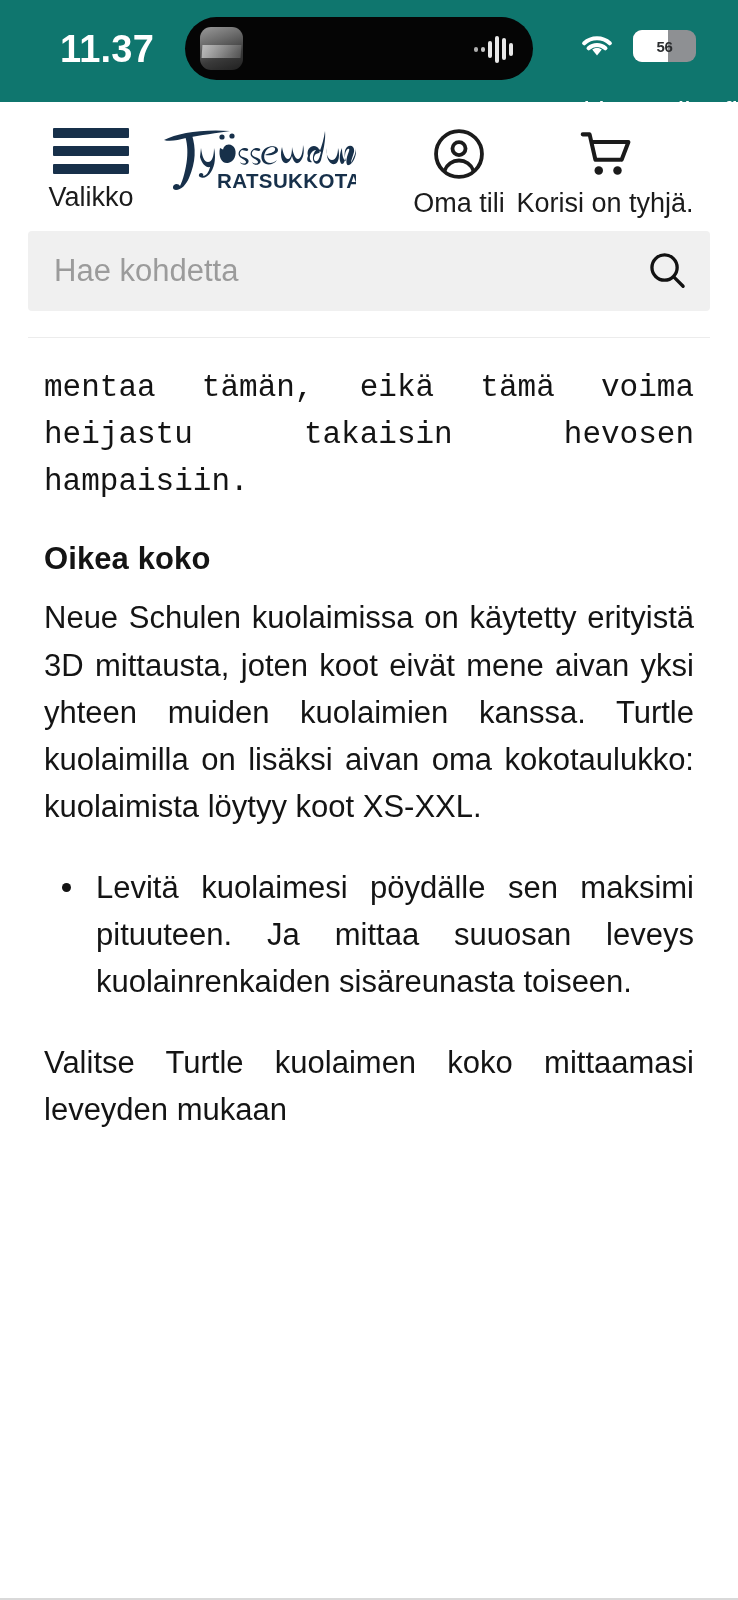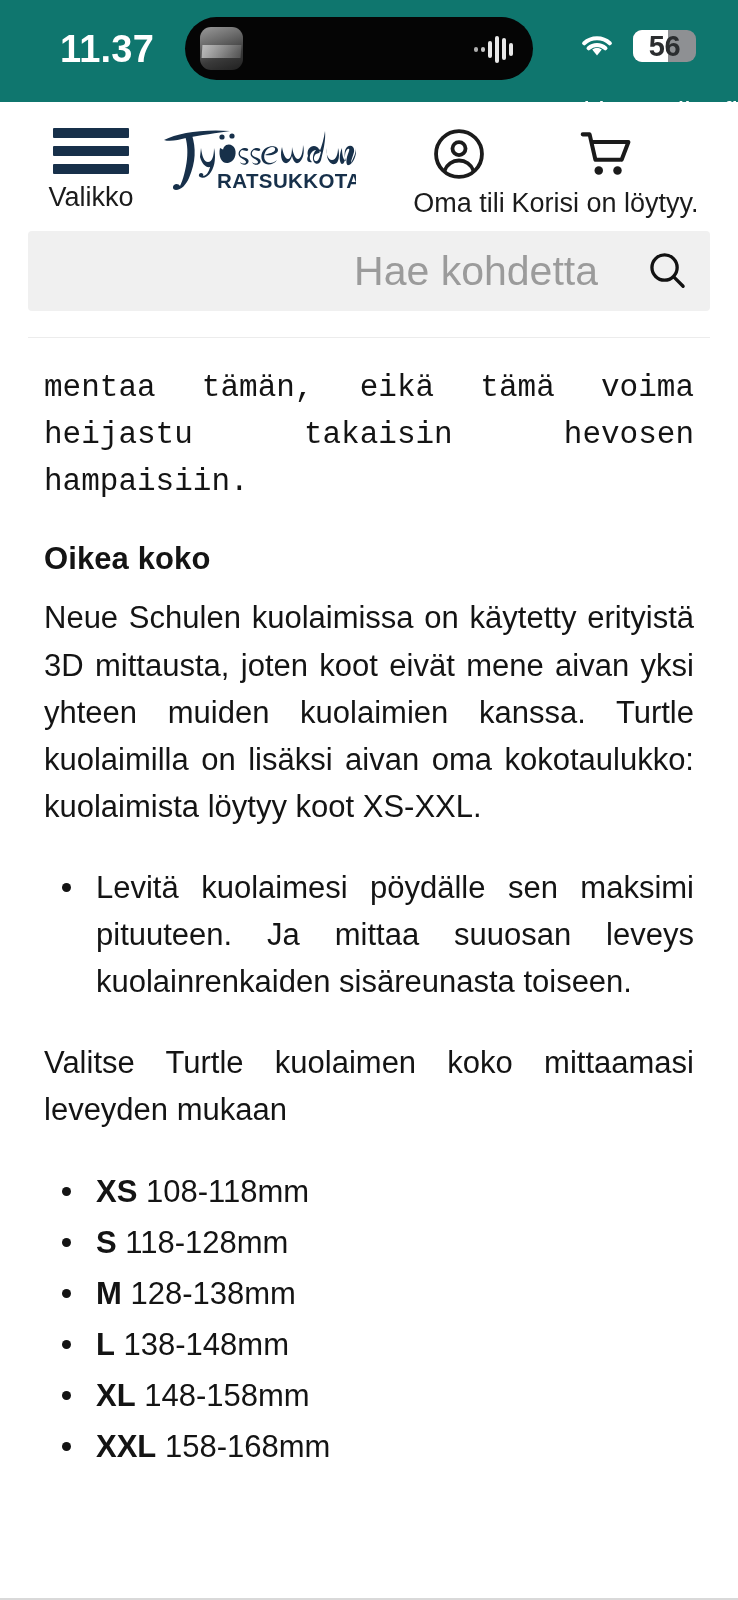--- a/index.html
+++ b/index.html
@@ -58,21 +58,21 @@
 
   .sb-right { position:absolute; right:42px; top:30px; display:flex; align-items:center; gap:18px; }
   .wifi-icon { width:36px; height:26px; }
   .battery {
     position:relative; width:63px; height:32px;
     border-radius:9px; background:#8e9093; overflow:hidden;
   }
   .battery .fill { position:absolute; left:0; top:0; bottom:0; width:56%; background:#ffffff; }
   .battery .pct {
     position:absolute; inset:0; display:flex; align-items:center; justify-content:center;
-    font-size:29px; font-weight:700; color:#2b2d2f; letter-spacing:-0.3px;
+    font-size:15px; font-weight:700; color:#2b2d2f; letter-spacing:-0.3px;
   }
   .sb-url {
     position:absolute; left:14px; right:0; top:97px;
     text-align:right; font-size:29px; color:#ffffff; letter-spacing:0.1px;
   }
 
   
   .site-header { position:relative; background:#ffffff; height:129px; }
   .hdr-menu { position:absolute; left:36px; top:26px; width:110px; text-align:center; }
   .burger { width:76px; height:46px; margin:0 auto; display:flex; flex-direction:column; justify-content:space-between; }
@@ -90,21 +90,21 @@
   
   .search-wrap { padding:0 28px; background:#fff; }
   .search-box {
     position:relative; height:80px; background:#f0f0f0; border-radius:4px;
     display:flex; align-items:center;
   }
   .search-input {
     border:0; background:transparent; outline:none;
     flex:1; height:100%; padding:0 26px;
     font-family:"Liberation Sans", sans-serif;
-    font-size:41px; color:#111;text-align:right;
+    font-size:31px; color:#111;
   }
   .search-input::placeholder { color:#9b9b9b; }
   .search-btn {
     width:86px; height:100%; display:flex; align-items:center; justify-content:center;
     background:transparent; border:0; cursor:pointer;
   }
 
   .divider { height:1px; background:#ececec; margin-top:26px; }
 
   
@@ -223,21 +223,21 @@
 
     <div class="hdr-cart">
       <span class="ico">
         <svg width="58" height="54" viewBox="0 0 26 24" aria-hidden="true">
           <path d="M3 3.2 h3.1 l2.6 11.4 h11.1" fill="none" stroke="#1b1b1b" stroke-width="1.8" stroke-linecap="round" stroke-linejoin="round"></path>
           <path d="M7.2 6.6 h16.3 l-3 7.9" fill="none" stroke="#1b1b1b" stroke-width="1.8" stroke-linecap="round" stroke-linejoin="round"></path>
           <circle cx="10.2" cy="19.4" r="1.9" fill="#1b1b1b"></circle>
           <circle cx="18.6" cy="19.4" r="1.9" fill="#1b1b1b"></circle>
         </svg>
       </span>
-      <div class="lbl">Korisi on löytyy.</div>
+      <div class="lbl">Korisi on tyhjä.</div>
     </div>
   </div>
 
   <div class="search-wrap">
     <div class="search-box">
       <input class="search-input" type="text" placeholder="Hae kohdetta" style="">
       <button class="search-btn">
         <span>
           <svg width="42" height="42" viewBox="0 0 24 24" aria-hidden="true">
             <circle cx="10.6" cy="10.6" r="7.2" fill="none" stroke="#121212" stroke-width="1.9"></circle>
@@ -256,24 +256,16 @@
     <h3>Oikea koko</h3>
 
     <p>Neue Schulen kuolaimissa on käytetty erityistä 3D mittausta, joten koot eivät mene aivan yksi yhteen muiden kuolaimien kanssa. Turtle kuolaimilla on lisäksi aivan oma kokotaulukko: kuolaimista löytyy koot XS-XXL.</p>
 
     <ul>
       <li>Levitä kuolaimesi pöydälle sen maksimi pituuteen. Ja mittaa suuosan leveys kuolainrenkaiden sisäreunasta toiseen.</li>
     </ul>
 
     <p>Valitse Turtle kuolaimen koko mittaamasi leveyden mukaan</p>
 
-    <ul class="size-list">
-      <li><b>XS</b> <span>108-118mm</span></li>
-      <li><b>S</b> <span>118-128mm</span></li>
-      <li><b>M</b> <span>128-138mm</span></li>
-      <li><b>L</b> <span>138-148mm</span></li>
-      <li><b>XL</b> <span>148-158mm</span></li>
-      <li><b>XXL</b> <span>158-168mm</span></li>
-    </ul>
   </div>
 
   <div class="page-bottom-rule"></div>
 </div>
 
 </body></html>

